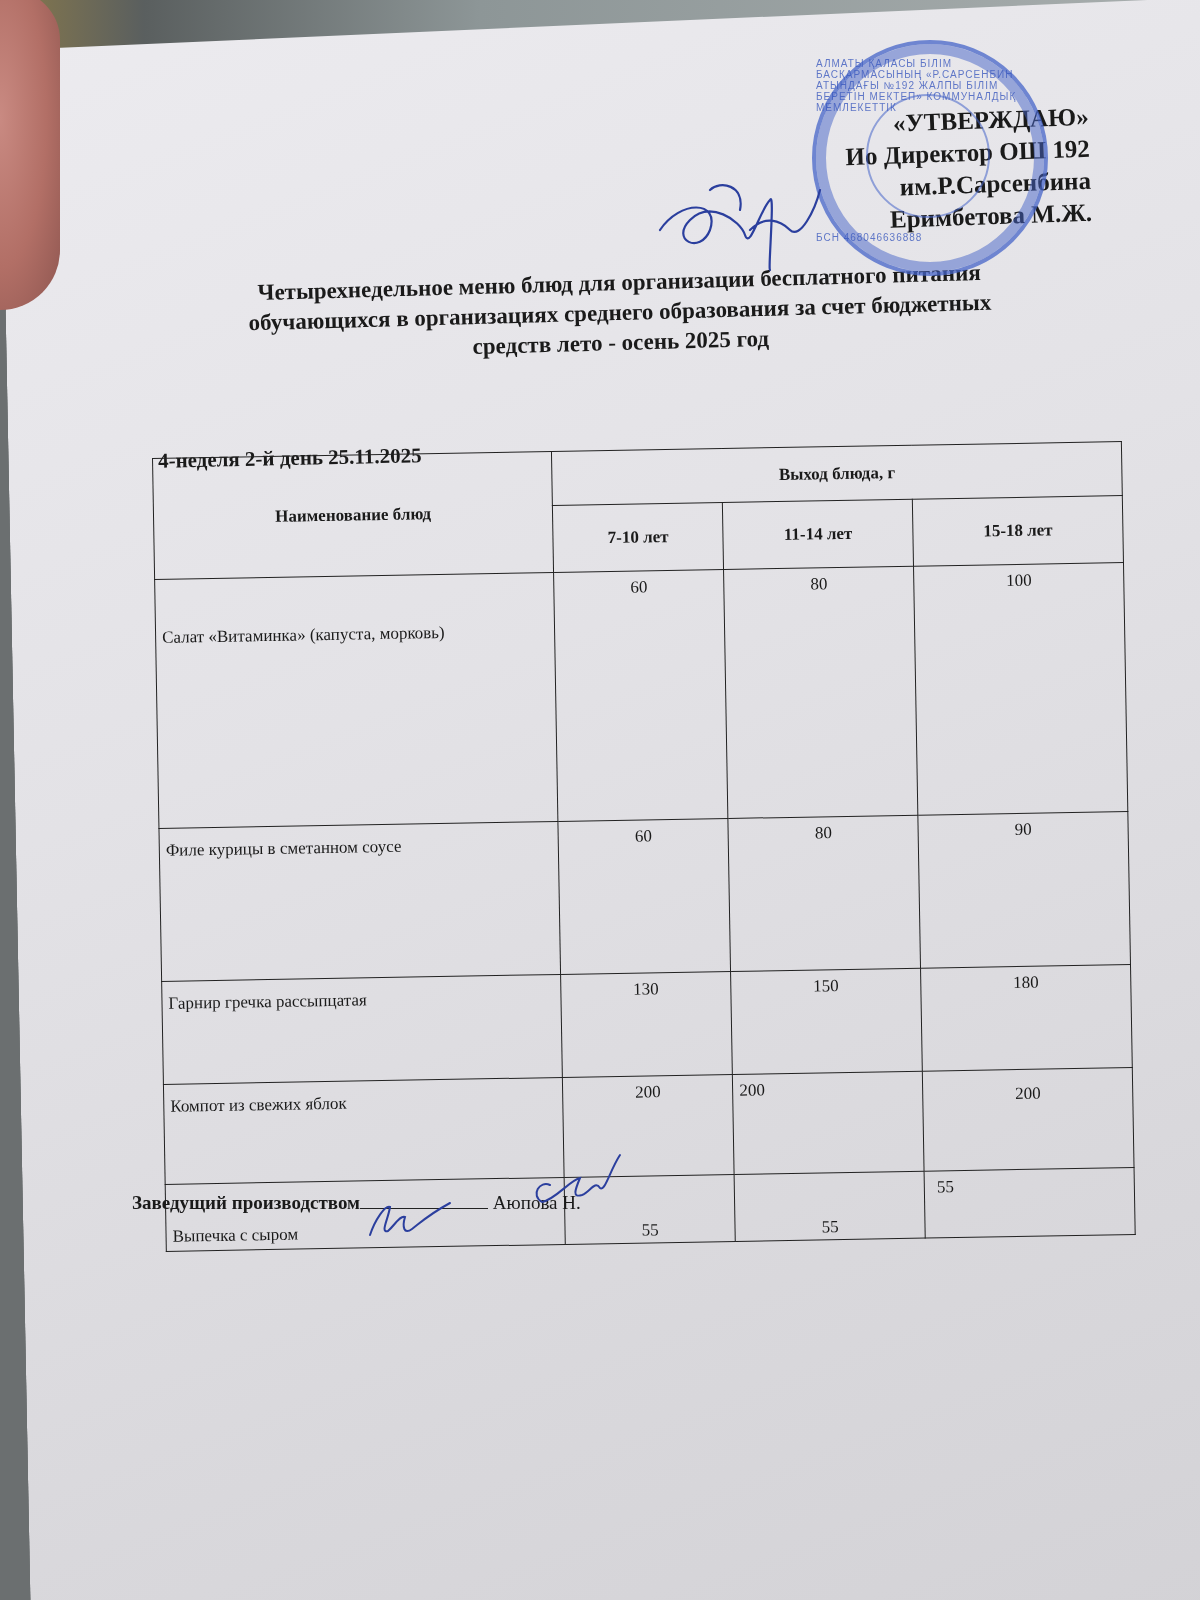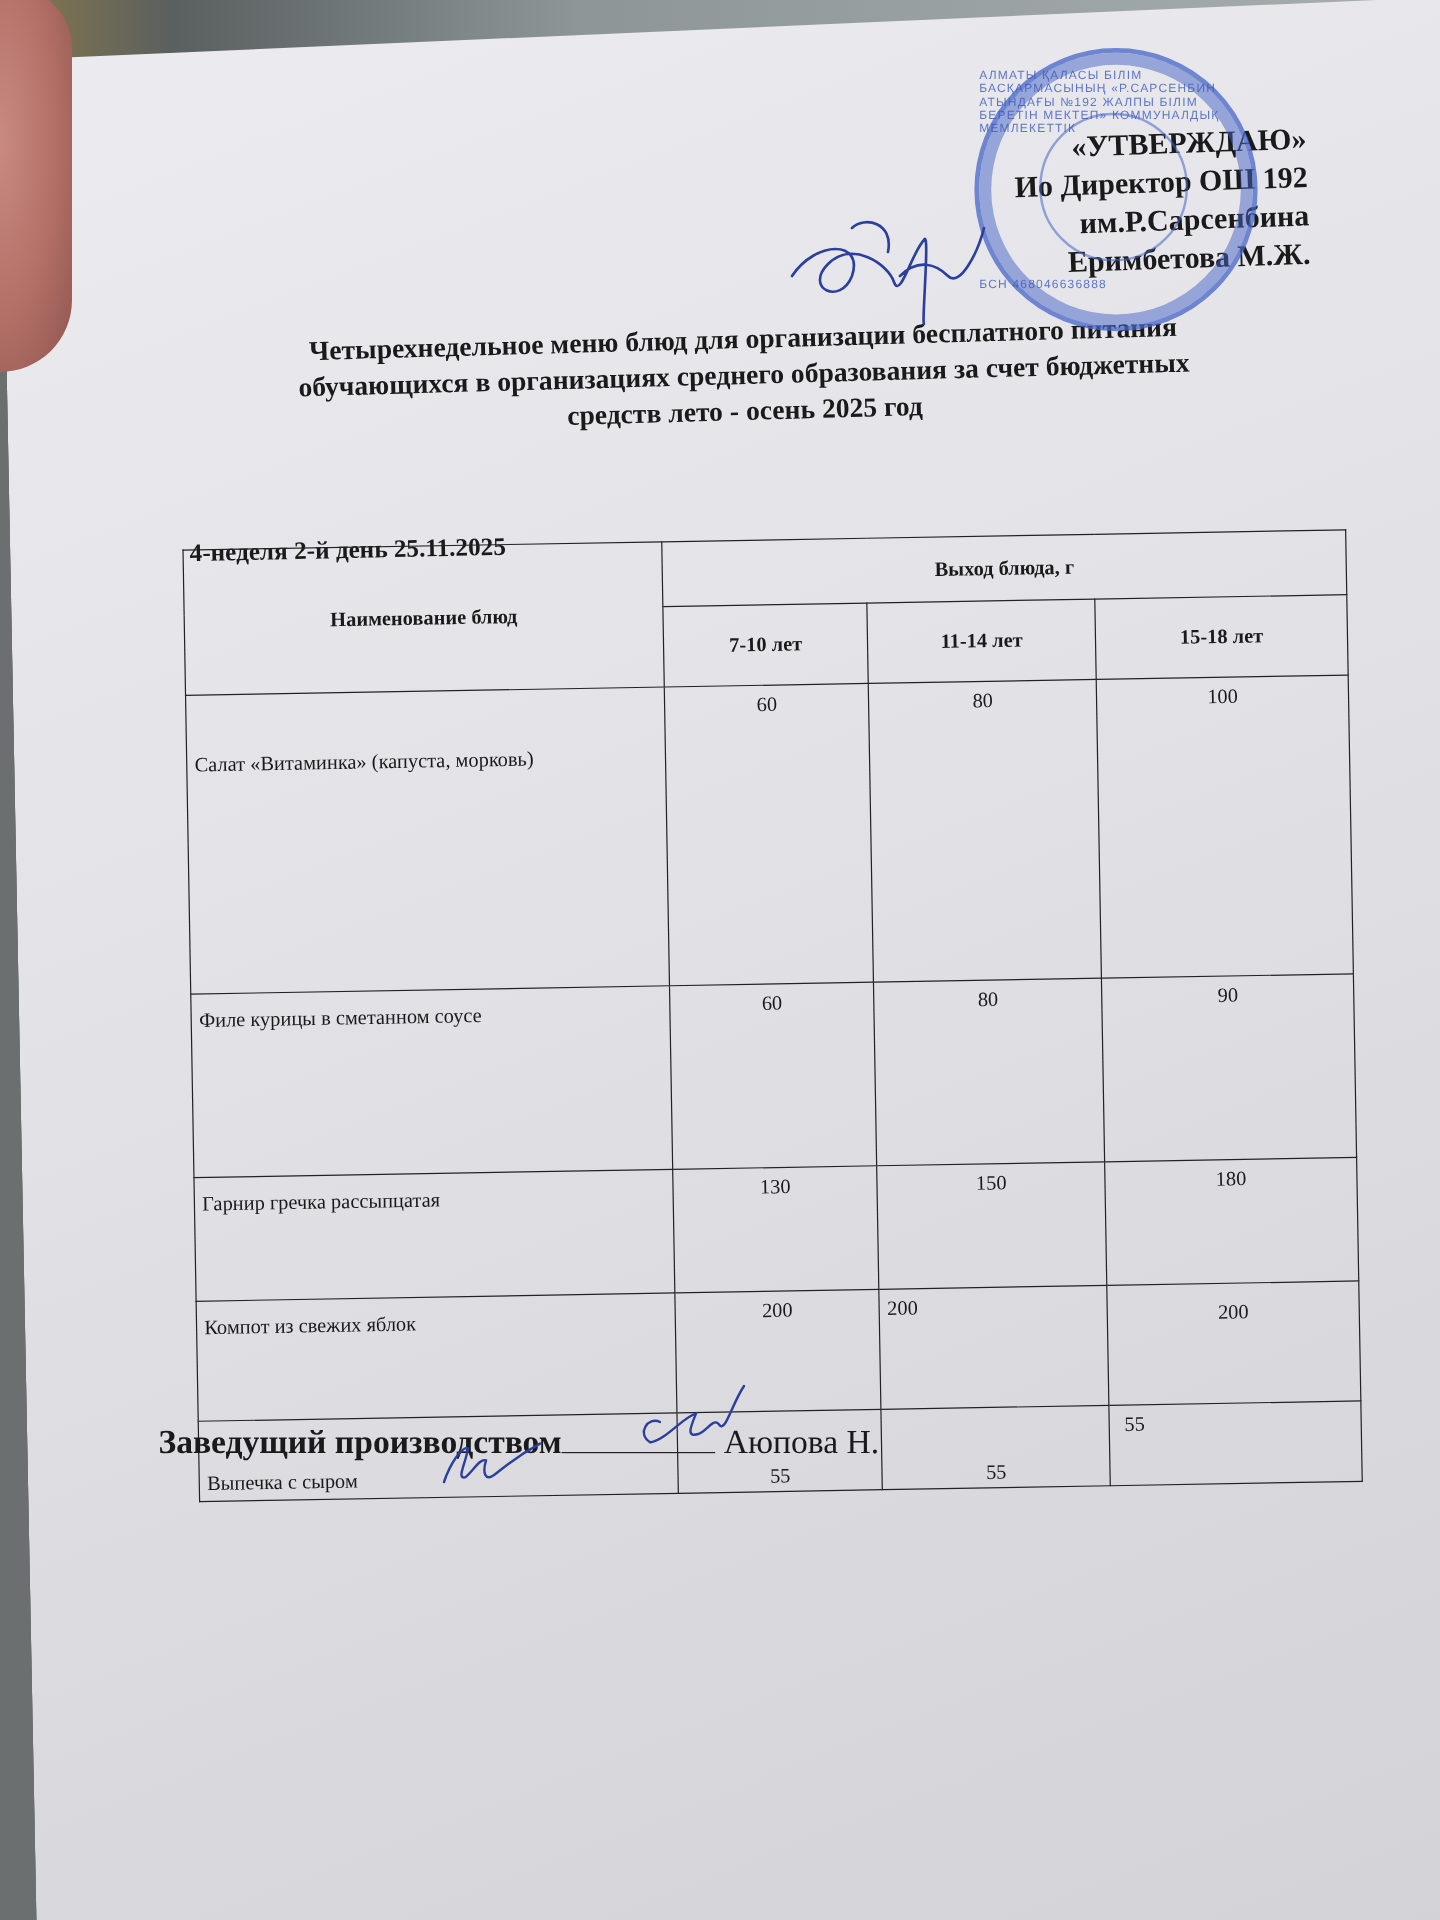--- a/index.html
+++ b/index.html
@@ -82,21 +82,21 @@
   .row-3 td { height: 90px; }
   .row-4 td { height: 85px; }
   .row-5 td { height: 50px; }
   .row-5 .dish-name { vertical-align: bottom; padding-bottom: 4px !important; }
   .row-5 .dish-val { vertical-align: bottom; padding-bottom: 2px !important; }
   .row-5 .dish-val.top { vertical-align: top; text-align: left; padding-left: 12px !important; }
   .row-1 .dish-name { padding-top: 48px !important; }
   .row-4 .v-left { text-align: left; padding-left: 6px !important; }
   .row-4 .v-low { padding-top: 14px !important; }
   .footer {
-    position: absolute; left: 132px; top: 1188px; font-size: 28px; line-height: 30px;
+    position: absolute; left: 132px; top: 1188px; font-size: 19px; line-height: 30px;
   }
   .footer .role { font-weight: bold; }
   .footer .line { display: inline-block; border-bottom: 1.5px solid #222; height: 18px; vertical-align: baseline; }
 </style>
 </head>
 <body>
 
 <div class="backdrop-top"></div>
 <div class="paper"></div>
 <div class="finger"></div>

